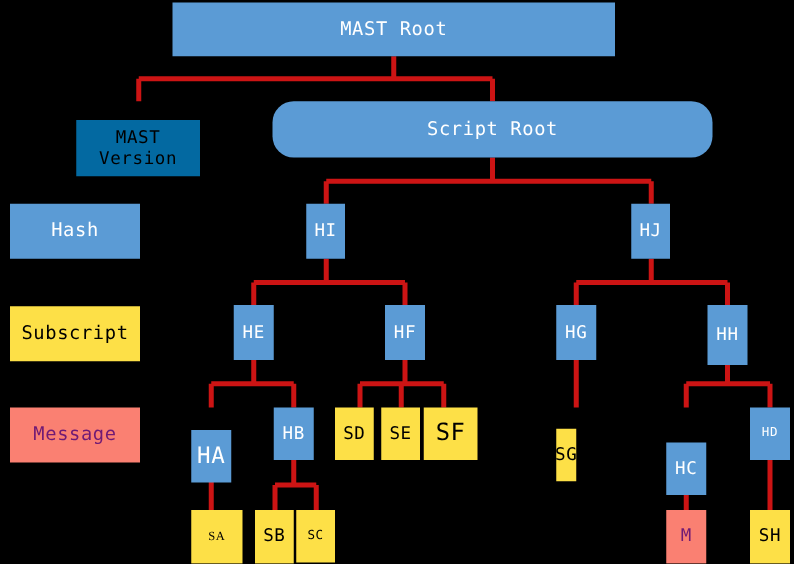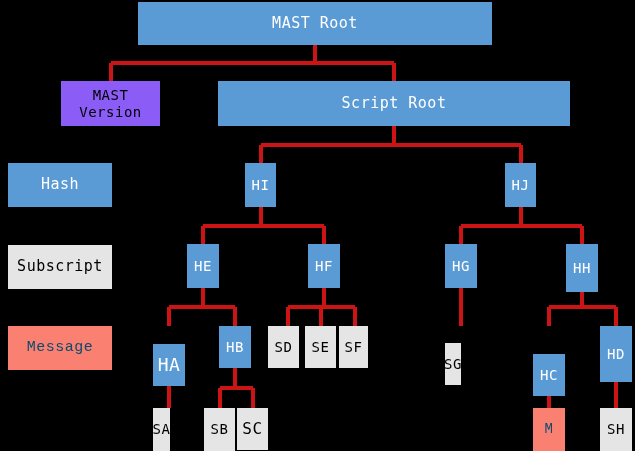--- a/index.html
+++ b/index.html
@@ -28,23 +28,23 @@
     box-sizing: border-box;
     display: flex;
     align-items: center;
     justify-content: center;
     text-align: center;
     line-height: 1.15;
     white-space: pre-line;
     letter-spacing: 0.5px;
   }
   .n-hash   { background: #5B9BD5; color: #FFFFFF; }
-  .n-sub    { background: #e5e5e5; color: #000000; }
-  .n-msg    { background: #FA8072; color: #0c4a6e; font-family: Liberation Mono, monospace; }
-  .n-ver    { background: #8b5cf6; color: #000000; }
+  .n-sub    { background: #fde047; color: #000000; }
+  .n-msg    { background: #FA8072; color: #701a75; }
+  .n-ver    { background: #0369a1; color: #000000; margin-top: 15px; }
   .legend-label { z-index: 3; }
 </style>
 </head>
 <body>
 
 <div id="canvas" style="background: rgb(0, 0, 0);">
   <svg class="edges" id="edge-layer">
       <path d="M 315 45 L 315 63 M 111 63 L 394 63 M 111 63 L 111 81 M 394 63 L 394 81" stroke="#CC1414" stroke-width="4" fill="none" stroke-linecap="butt"></path>
       <path d="M 394 126 L 394 145 M 261 145 L 521 145 M 261 145 L 261 163 M 521 145 L 521 163" stroke="#CC1414" stroke-width="4" fill="none" stroke-linecap="butt"></path>
       <path d="M 261 207 L 261 226 M 203 226 L 324 226 M 203 226 L 203 244 M 324 226 L 324 244" stroke="#CC1414" stroke-width="4" fill="none" stroke-linecap="butt"></path>
@@ -58,34 +58,34 @@
       <path d="M 549 368 L 549 408" stroke="#CC1414" stroke-width="4" fill="none" stroke-linecap="butt"></path>
       <path d="M 616 368 L 616 408" stroke="#CC1414" stroke-width="4" fill="none" stroke-linecap="butt"></path>
     </svg>
   <div id="node-layer">
       <div class="node n-hash legend-label" style="left: 8px; top: 163px; width: 104px; height: 44px; font-size: 15px;"><span>Hash</span></div>
       <div class="node n-sub legend-label" style="left: 8px; top: 245px; width: 104px; height: 44px; font-size: 15px;"><span>Subscript</span></div>
       <div class="node n-msg legend-label" style="left: 8px; top: 326px; width: 104px; height: 44px; font-size: 15px;"><span>Message</span></div>
       <div class="node n-hash" style="left: 138px; top: 2px; width: 354px; height: 43px; font-size: 15px;"><span>MAST Root</span></div>
       <div class="node n-ver" style="left: 61px; top: 81px; width: 99px; height: 45px; font-size: 14px;"><span>MAST
 Version</span></div>
-      <div class="node n-hash" style="left: 218px; top: 81px; width: 352px; height: 45px; font-size: 15px;"><span>Script Root</span></div>
+      <div class="node n-hash" style="left: 218px; top: 81px; width: 352px; height: 45px; font-size: 15px; border-radius: 17px;"><span>Script Root</span></div>
       <div class="node n-hash" style="left: 245px; top: 163px; width: 31px; height: 44px; font-size: 14px;"><span>HI</span></div>
       <div class="node n-hash" style="left: 505px; top: 163px; width: 31px; height: 44px; font-size: 14px;"><span>HJ</span></div>
       <div class="node n-hash" style="left: 187px; top: 244px; width: 32px; height: 44px; font-size: 14px;"><span>HE</span></div>
       <div class="node n-hash" style="left: 308px; top: 244px; width: 32px; height: 44px; font-size: 14px;"><span>HF</span></div>
       <div class="node n-hash" style="left: 445px; top: 244px; width: 32px; height: 44px; font-size: 14px;"><span>HG</span></div>
       <div class="node n-hash" style="left: 566px; top: 244px; width: 32px; height: 48px; font-size: 14px;"><span>HH</span></div>
       <div class="node n-hash" style="left: 153px; top: 326px; width: 32px; height: 42px; font-size: 18px; margin-top: 18px;"><span>HA</span></div>
       <div class="node n-hash" style="left: 219px; top: 326px; width: 32px; height: 42px; font-size: 14px;"><span>HB</span></div>
       <div class="node n-sub" style="left: 268px; top: 326px; width: 31px; height: 42px; font-size: 14px;"><span>SD</span></div>
       <div class="node n-sub" style="left: 305px; top: 326px; width: 31px; height: 42px; font-size: 14px;"><span>SE</span></div>
-      <div class="node n-sub" style="left: 339px; top: 326px; width: 29px; height: 42px; font-size: 14px;"><span>SF</span></div>
+      <div class="node n-sub" style="left: 339px; top: 326px; width: 43px; height: 42px; font-size: 19px;"><span>SF</span></div>
       <div class="node n-sub" style="left: 445px; top: 343px; width: 16px; height: 42px; font-size: 14px;"><span>SG</span></div>
       <div class="node n-hash" style="left: 533px; top: 326px; width: 32px; height: 42px; font-size: 14px; margin-top: 28px;"><span>HC</span></div>
-      <div class="node n-hash" style="left: 600px; top: 326px; width: 32px; height: 56px; font-size: 14px;"><span>HD</span></div>
-      <div class="node n-sub" style="left: 153px; top: 408px; width: 17px; height: 43px; font-size: 14px;"><span>SA</span></div>
+      <div class="node n-hash" style="left: 600px; top: 326px; width: 32px; height: 42px; font-size: 10px;"><span>HD</span></div>
+      <div class="node n-sub" style="left: 153px; top: 408px; width: 41px; height: 43px; font-size: 10px; font-family: Liberation Serif, serif;"><span>SA</span></div>
       <div class="node n-sub" style="left: 204px; top: 408px; width: 31px; height: 43px; font-size: 14px;"><span>SB</span></div>
-      <div class="node n-sub" style="left: 237px; top: 408px; width: 31px; height: 42px; font-size: 16px;"><span>SC</span></div>
+      <div class="node n-sub" style="left: 237px; top: 408px; width: 31px; height: 42px; font-size: 10px;"><span>SC</span></div>
       <div class="node n-msg" style="left: 533px; top: 408px; width: 32px; height: 43px; font-size: 14px;"><span>M</span></div>
       <div class="node n-sub" style="left: 600px; top: 408px; width: 32px; height: 43px; font-size: 14px;"><span>SH</span></div>
     </div>
 </div>
 
 </body></html>

